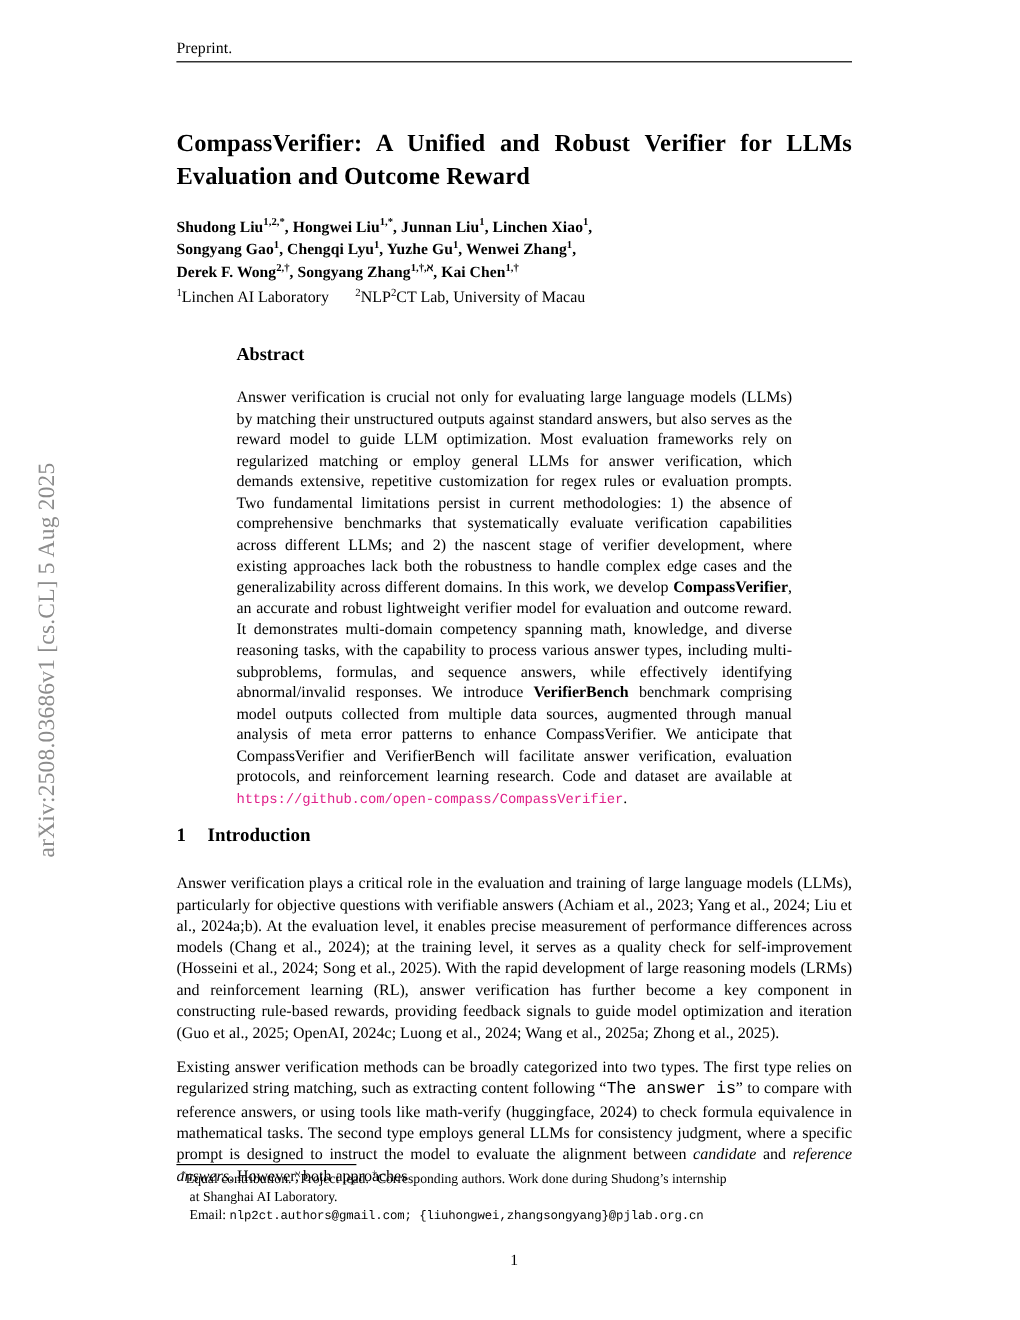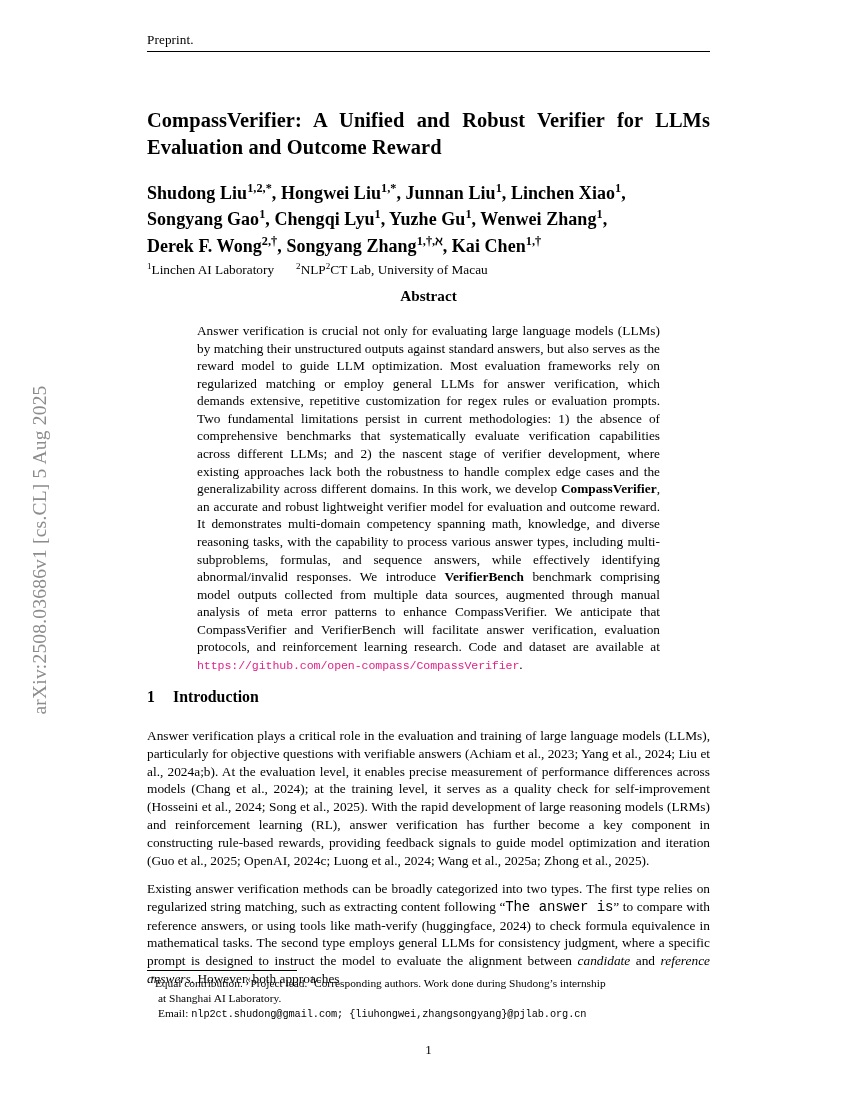--- a/index.html
+++ b/index.html
@@ -84,42 +84,41 @@
 
   
   #authors-block {
     position: absolute;
     left: 0;
     top: 180px;
     width: 563px;
   }
   #authors-block .author-line {
     font-weight: bold;
-    font-size: 18px;
+    font-size: 13px;
     line-height: 1.46;
     letter-spacing: 0.05px;
   }
   #authors-block .affil-line {
     font-weight: normal;
     font-size: 13.3px;
     line-height: 1.5;
     margin-top: 1px;
   }
   sup { font-size: 0.68em; line-height: 0; vertical-align: super; font-weight: inherit; }
   .aff-gap { display: inline-block; width: 22px; }
 
   
   #abstract-block {
     position: absolute;
     left: 50px;
     top: 287px;
     width: 463px;
   }
   #abstract-heading {
-    text-align: center;
     font-weight: bold;
     font-size: 15.2px;
     margin-bottom: 17px;
   }
   #abstract-body {
     font-size: 13.3px;
     line-height: 1.322;
     text-align: justify;
     letter-spacing: 0.01px;
   }
@@ -236,18 +235,18 @@
   <div id="body-block">
     <p><span>Answer verification plays a critical role in the evaluation and training of large language models (LLMs), particularly for objective questions with verifiable answers (</span><span class="cite">Achiam et al., 2023</span><span>; </span><span class="cite">Yang et al., 2024</span><span>; </span><span class="cite">Liu et al., 2024a</span><span>;</span><span class="cite">b</span><span>).  At the evaluation level, it enables precise measurement of performance differences across models (</span><span class="cite">Chang et al., 2024</span><span>); at the training level, it serves as a quality check for self-improvement (</span><span class="cite">Hosseini et al., 2024</span><span>; </span><span class="cite">Song et al., 2025</span><span>). With the rapid development of large reasoning models (LRMs) and reinforcement learning (RL), answer verification has further become a key component in constructing rule-based rewards, providing feedback signals to guide model optimization and iteration (</span><span class="cite">Guo et al., 2025</span><span>; </span><span class="cite">OpenAI, 2024c</span><span>; </span><span class="cite">Luong et al., 2024</span><span>; </span><span class="cite">Wang et al., 2025a</span><span>; </span><span class="cite">Zhong et al., 2025</span><span>).</span></p>
 
     <p><span>Existing answer verification methods can be broadly categorized into two types. The first type relies on regularized string matching, such as extracting content following “</span><span class="mono-inline">The answer is</span><span>” to compare with reference answers, or using tools like math-verify (</span><span class="cite">huggingface, 2024</span><span>) to check formula equivalence in mathematical tasks.  The second type employs general LLMs for consistency judgment, where a specific prompt is designed to instruct the model to evaluate the alignment between </span><span class="it">candidate</span><span> and </span><span class="it">reference answers</span><span>. However, both approaches</span></p>
   </div>
 
   <div id="footnote-block">
     <div id="footnote-rule"></div>
     <div class="fn-line"><sup>*</sup><span>Equal contribution. </span><sup>ℵ</sup><span>Project lead. </span><sup>†</sup><span>Corresponding authors. Work done during Shudong’s internship</span></div>
     <div class="fn-line indent">at Shanghai AI Laboratory.</div>
-    <div class="fn-line indent"><span>Email: </span><span class="fn-mono">nlp2ct.shudong@gmail.com; {liuhongwei,zhangsongyang}@pjlab.org.cn</span></div>
+    <div class="fn-line indent"><span>Email: </span><span class="fn-mono">nlp2ct.authors@gmail.com; {liuhongwei,zhangsongyang}@pjlab.org.cn</span></div>
   </div>
 
   <div id="page-number">1</div>
 
 </div>
 
 </body></html>

